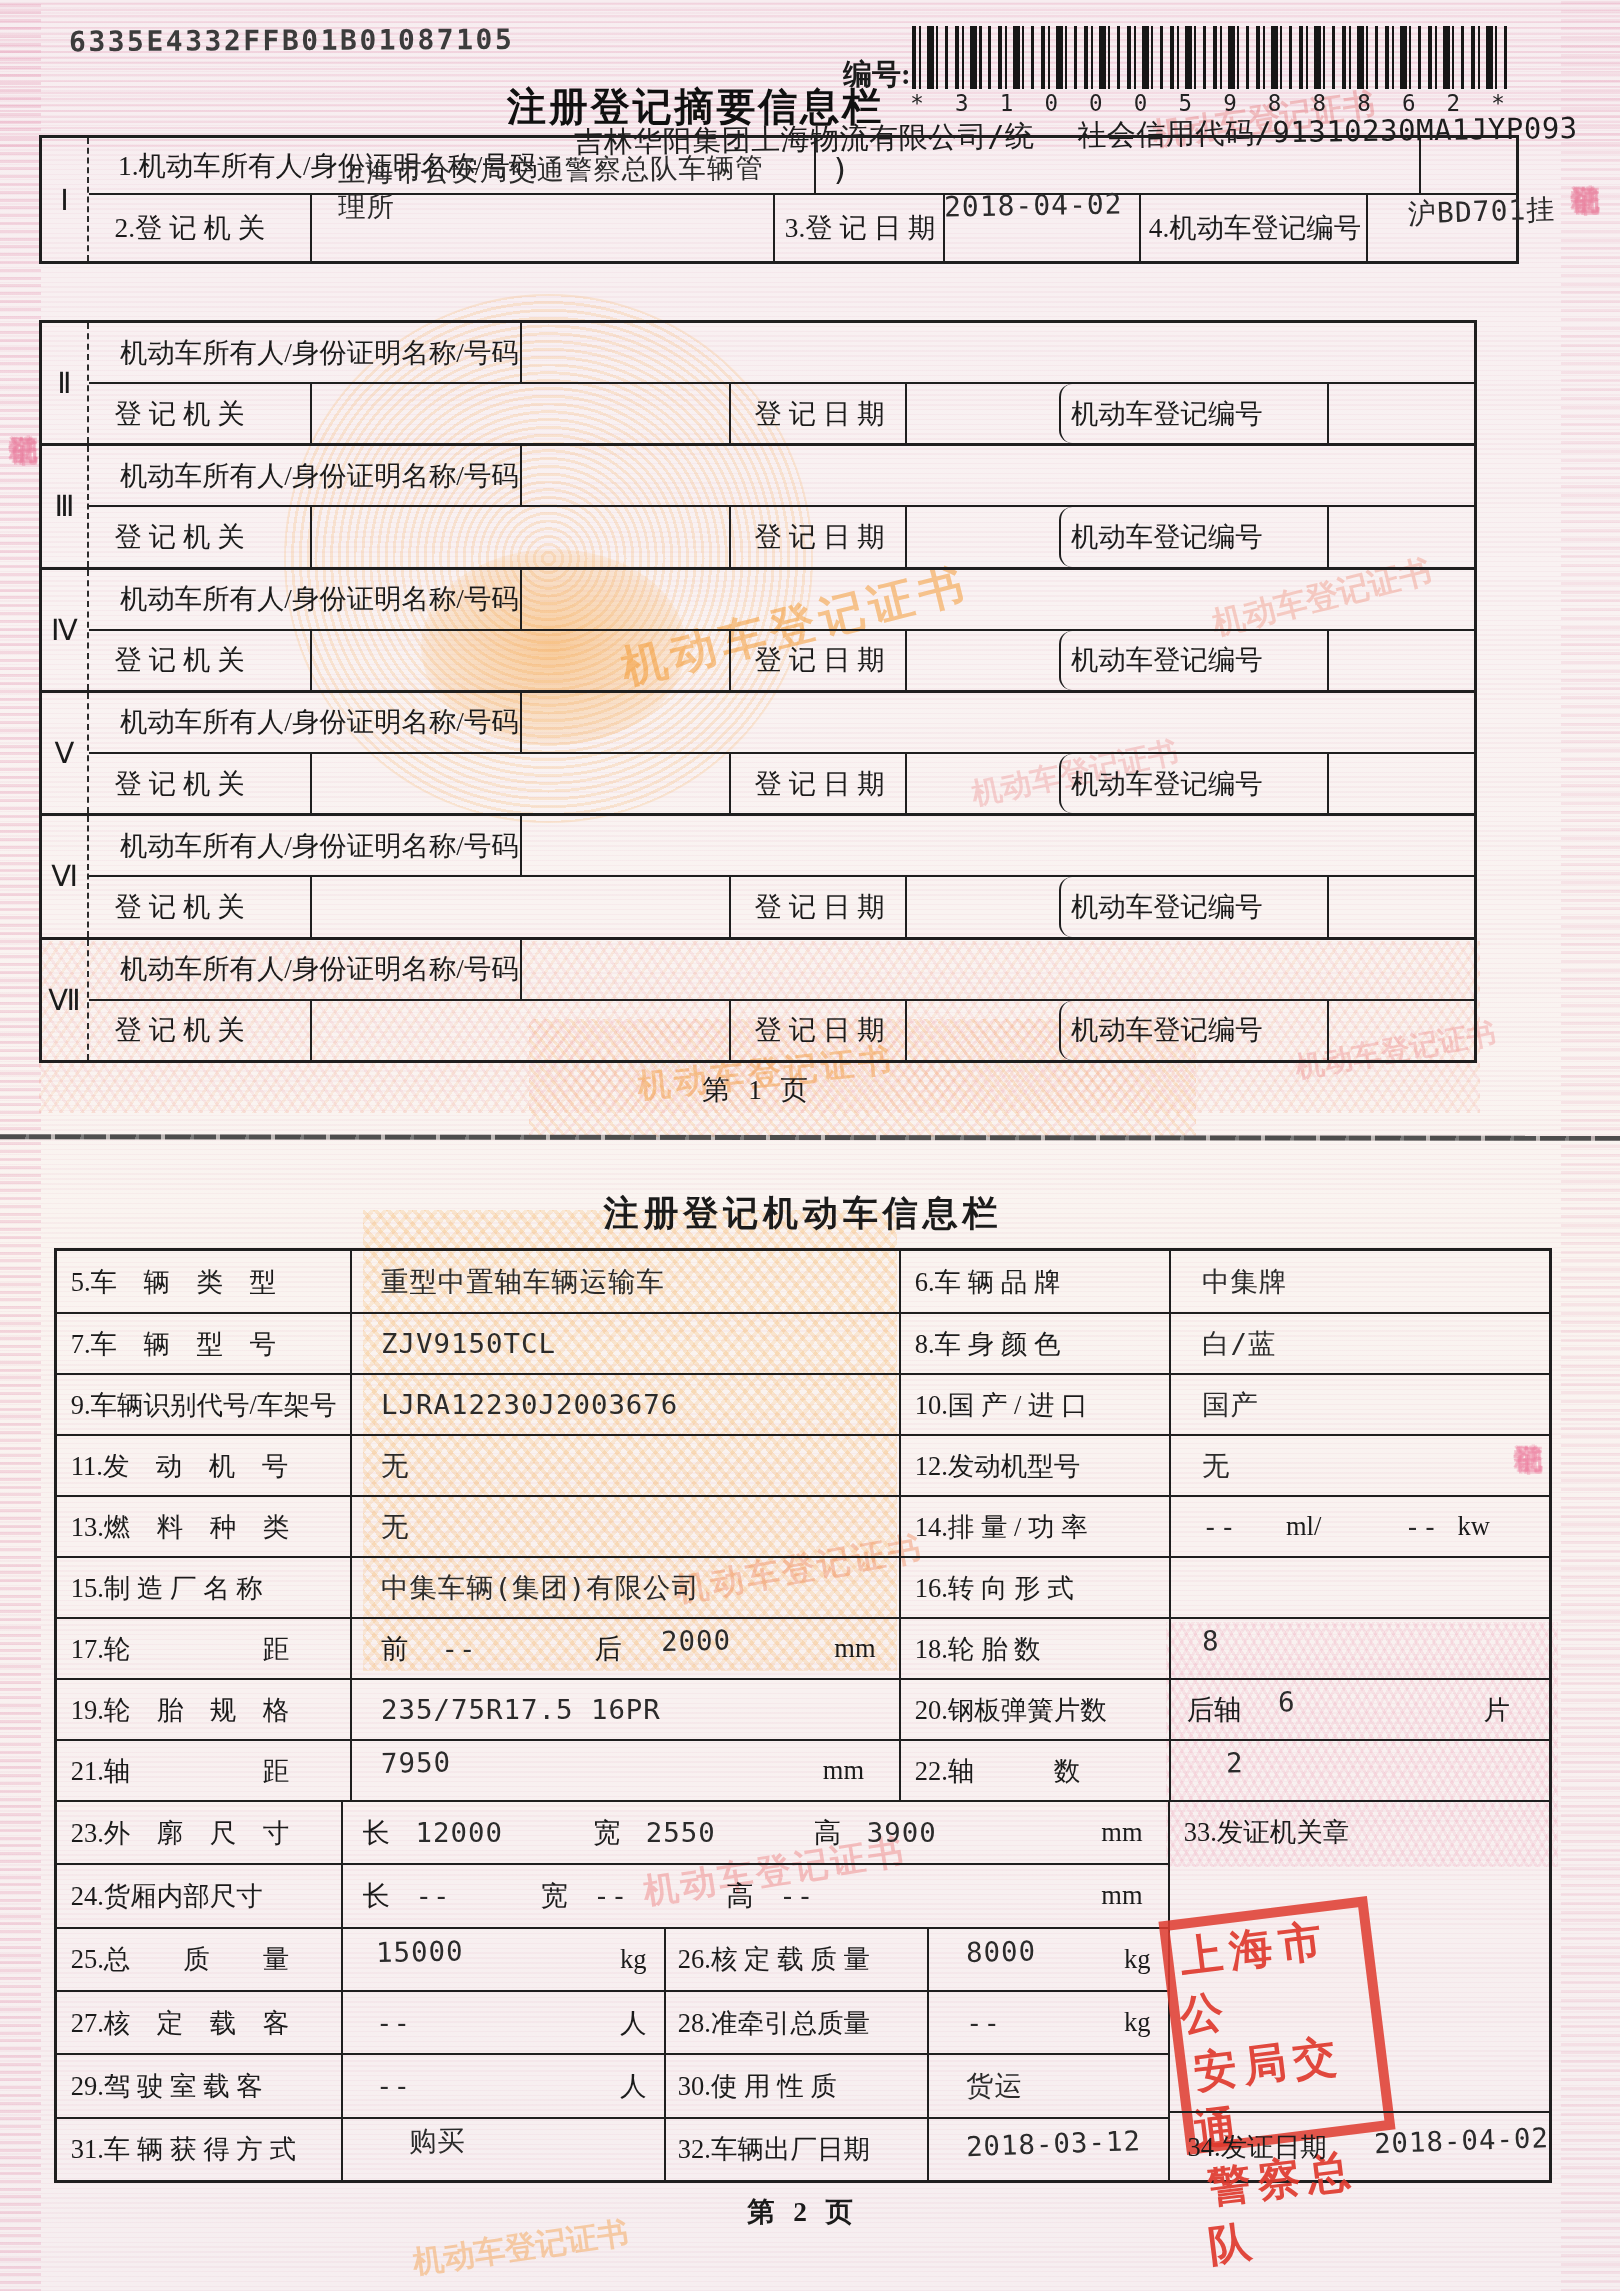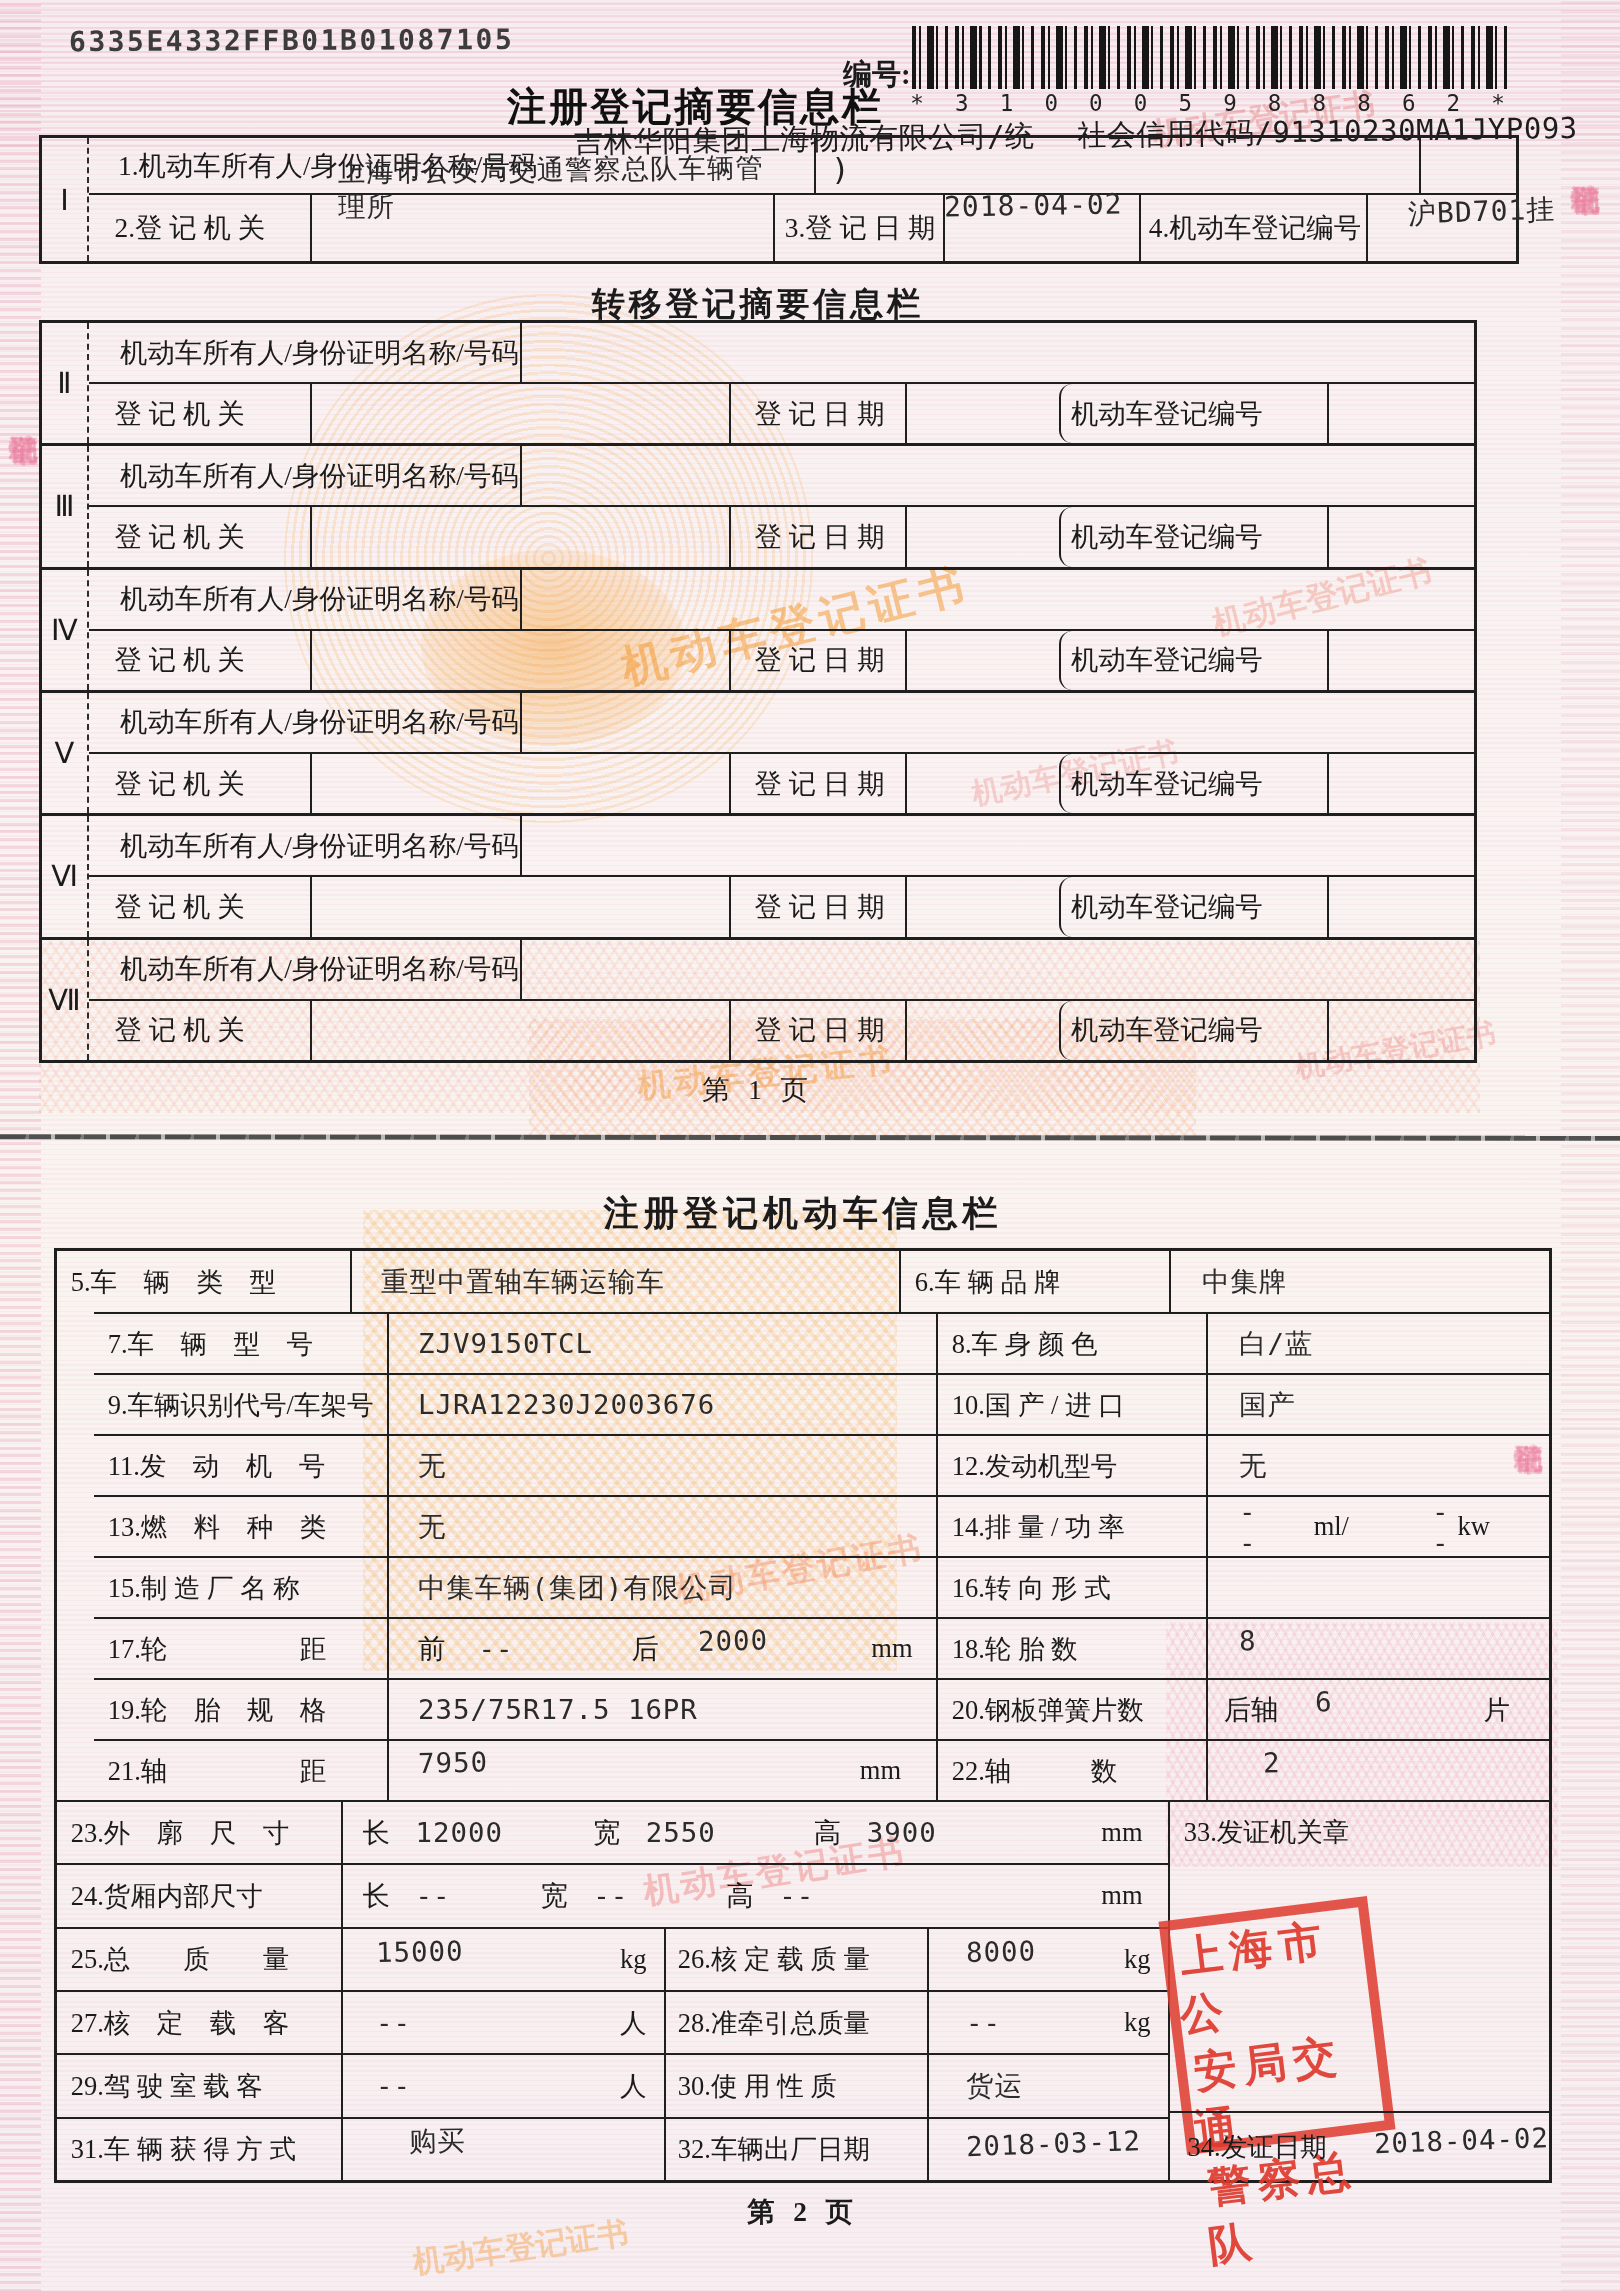--- a/index.html
+++ b/index.html
@@ -120,21 +120,21 @@
   .tb1 { width:221px; padding-left:25.5px; }
   .tb2 { width:419px; }
   .tb3 { width:176px; padding-left:23.5px; }
   .tb4 { width:154px; }
   .tb5 { width:268px; padding-left:10px;border-radius:13px; }
   .tb6 { flex:1; }
   
   .vtable { position:absolute; left:54px; top:1248px; width:1498px; height:935px;
     border:3.9px solid #1f1f1f; display:flex; flex-direction:column; }
   .vrow { height:61px; display:flex; flex:none; }
-  .vrow + .vrow { border-top:2.9px solid #1f1f1f;margin-left:37px; }
+  .vrow + .vrow { border-top:2.9px solid #1f1f1f; }
   .vc { border-left:2.9px solid #1f1f1f; display:flex; align-items:center; }
   .vc:first-child { border-left:none; }
   .lc { padding-left:13.7px; font-size:26.5px; }
   .vrow .vc:nth-child(1) { width:293px; }
   .vrow .vc:nth-child(2) { width:549px; padding-left:29px; }
   .vrow .vc:nth-child(3) { width:270px; }
   .vrow .vc:nth-child(4) { flex:1; padding-left:31px; }
   .vtext { font-size:27.4px; }
   .unit { font-size:26.5px; }
   .r14c { padding-right:59px !important; }
@@ -234,21 +234,20 @@
         <div class="b4"></div>
         <div class="lblc b5">4.机动车登记编号</div>
         <div class="b6"></div>
       </div>
       <div class="pv agencyv">上海市公安局交通警察总队车辆管理所</div>
       <div class="pv datev">2018-04-02</div>
       <div class="pv regnov">沪BD701挂</div>
     </div>
   </div>
 
-  <div class="t2">转移登记摘要信息栏</div>
 
   <div class="ttable">
     <div class="sec">
       <div class="roman">Ⅱ</div>
       <div class="secb">
         <div class="sra">
             <div class="ocell">机动车所有人/身份证明名称/号码</div>
             <div class="orest"></div>
           </div>
         <div class="srb">

